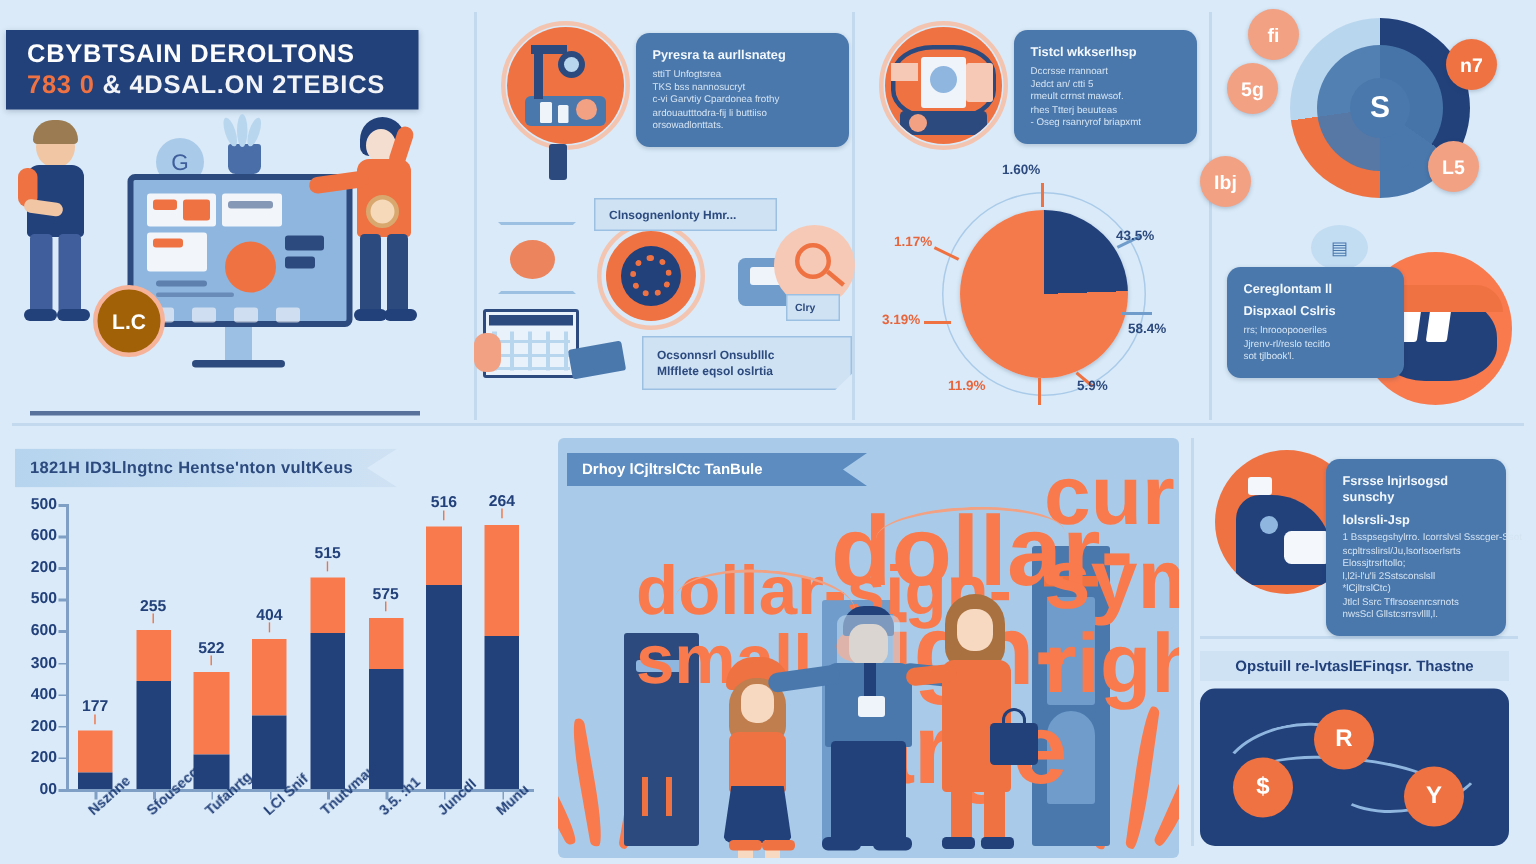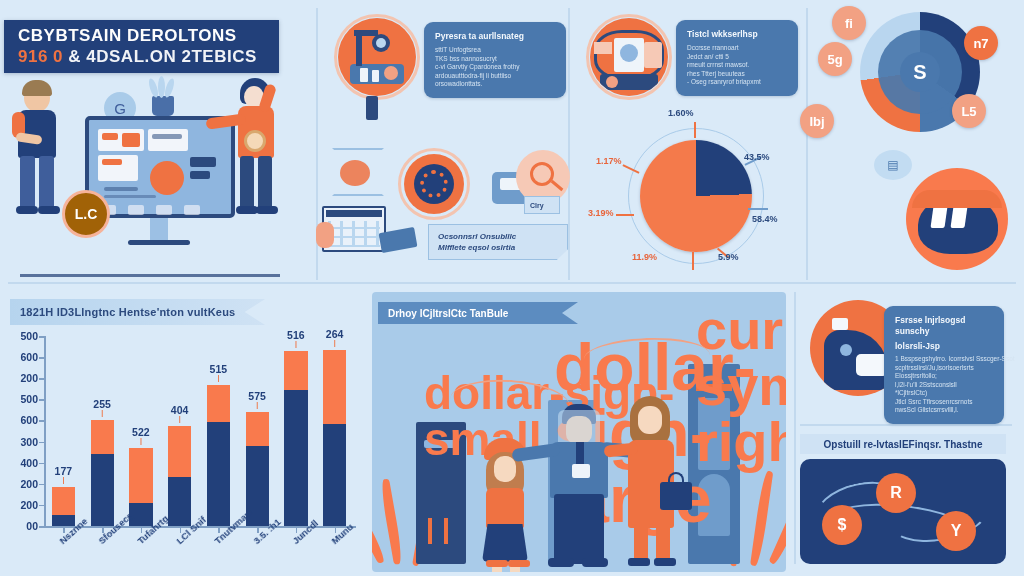--- a/index.html
+++ b/index.html
@@ -276,21 +276,21 @@
   <div class="divider-v" style="left:316px; top:8px; height:272px;"></div>
   <div class="divider-v" style="left:568px; top:8px; height:272px;"></div>
   <div class="divider-v" style="left:806px; top:8px; height:272px;"></div>
   <div class="divider-h" style="left:8px; top:282px; width:1008px;"></div>
   <div class="divider-h" style="left:800px; top:424px; width:212px;"></div>
   <div class="divider-v" style="left:794px; top:292px; height:272px;"></div>
 
   <div class="title-bar">
     <div class="title-l1">CBYBTSAIN DEROLTONS</div>
     <div class="title-l2">
-      <span class="num">916 0</span>
+      <span class="num">783 0</span>
       <span>&amp; 4DSAL.ON 2TEBICS</span>
     </div>
   </div>
 
   <div class="illus-left panel">
 
     <div class="cloud-icon">G</div>
 
     <div class="plant-pot"></div>
     <div class="plant-leaf" style="left:150px; top:0px; width:7px;height:20px; transform:rotate(-18deg);"></div>
@@ -403,36 +403,37 @@
   <div class="orbit-badge pale" style="left:800px; top:104px;">Ibj</div>
 
   <div style="position:absolute;left:332px;top:148px;width:52px;height:48px;border:2px solid #9bc0e2;clip-path:polygon(0 0,100% 0,52% 50%,100% 100%,0 100%,48% 50%);"></div>
   <div style="position:absolute;left:340px;top:160px;width:30px;height:26px;border-radius:50%;background:#ef7242;opacity:.85;"></div>
 
   <div class="circle-ring" style="left:398px; top:148px; width:72px; height:72px; border-color:#f3c4b0;"></div>
   <div style="position:absolute;left:404px;top:154px;width:60px;height:60px;border-radius:50%;background:#ef7242;"></div>
   <div style="position:absolute;left:414px;top:164px;width:40px;height:40px;border-radius:50%;background:#22407a;"></div>
   <div style="position:absolute;left:420px;top:170px;width:28px;height:28px;border-radius:50%;border:4px dotted #ef7242;"></div>
 
+  <div class="callout" style="left:396px; top:132px; width:122px; height:22px; display:flex; align-items:center;">Clnsognenlonty Hmr...</div>
 
   <div style="position:absolute;left:492px;top:172px;width:48px;height:32px;background:#6f9ccb;border-radius:5px 14px 5px 5px;"></div>
   <div style="position:absolute;left:500px;top:178px;width:26px;height:12px;background:#eef4fa;border-radius:2px;"></div>
   <div class="circle-illus" style="left:516px; top:150px; width:54px; height:54px; background:#f6c9b6;">
     <div style="position:absolute;left:14px;top:12px;width:24px;height:24px;border:3px solid #ef7242;border-radius:50%;"></div>
     <div style="position:absolute;left:34px;top:34px;width:14px;height:3px;background:#ef7242;transform:rotate(40deg);"></div>
   </div>
   <div class="callout" style="left:524px; top:196px; width:36px; height:18px; padding:3px 5px; font-size:7px;">Clry</div>
 
   <div style="position:absolute;left:322px;top:206px;width:64px;height:46px;background:#e9f1fa;border:2px solid #2c4a7e;border-radius:2px;"></div>
   <div style="position:absolute;left:326px;top:210px;width:56px;height:7px;background:#2c4a7e;"></div>
   <div style="position:absolute;left:328px;top:221px;width:52px;height:26px;background:repeating-linear-gradient(90deg,#b9d6ef 0 3px,transparent 3px 12px),repeating-linear-gradient(0deg,#b9d6ef 0 2px,transparent 2px 9px);"></div>
   <div style="position:absolute;left:380px;top:230px;width:36px;height:20px;background:#4a78ad;border-radius:2px;transform:rotate(-10deg);"></div>
   <div style="position:absolute;left:316px;top:222px;width:18px;height:26px;background:#f2a183;border-radius:8px;"></div>
 
-  <div class="callout" style="left:428px; top:224px; width:140px; height:36px; clip-path:polygon(0 0,100% 0,100% 70%,92% 100%,0 100%); white-space:pre-line;font-style:italic;">Ocsonnsrl Onsublllc
+  <div class="callout" style="left:428px; top:224px; width:140px; height:36px; clip-path:polygon(0 0,100% 0,100% 70%,92% 100%,0 100%); white-space:pre-line;">Ocsonnsrl Onsublllc
 Mlfflete eqsol oslrtia</div>
 
   <div class="pie-wrap">
     <div class="pie"></div>
   </div>
 
   <div style="position:absolute;left:628px;top:128px;width:136px;height:136px;border-radius:50%;border:1.5px solid #a9cbe9;"></div>
 
   <div class="pie-tick" style="left:694px;top:122px;width:2px;height:16px;"></div>
   <div class="pie-lbl nv" style="left:668px; top:108px;">1.60%</div>
@@ -455,20 +456,27 @@
   <div class="pie-tick" style="left:622px;top:168px;width:18px;height:2px;transform:rotate(26deg);"></div>
   <div class="pie-lbl or" style="left:596px; top:156px;">1.17%</div>
 
   <div style="position:absolute;left:874px;top:150px;width:38px;height:30px;border-radius:50%;background:#c2dcf2;display:flex;align-items:center;justify-content:center;color:#4a78ad;font-size:12px;">▤</div>
   <div class="helmet-ring" style="left:906px; top:168px; width:102px; height:102px;"></div>
   <div class="helmet-body" style="left:918px; top:196px; width:80px; height:58px;"></div>
   <div style="position:absolute;left:932px;top:206px;width:14px;height:22px;background:#fff;border-radius:2px;transform:skewX(-8deg);"></div>
   <div style="position:absolute;left:952px;top:206px;width:14px;height:22px;background:#fff;border-radius:2px;transform:skewX(-8deg);"></div>
   <div style="position:absolute;left:912px;top:190px;width:90px;height:18px;background:#ef7242;border-radius:40px 40px 0 0;"></div>
 
+  <div class="info-card" style="left:818px; top:178px; width:118px; background:#4a78ad;">
+    <div class="ic-title">Cereglontam ll</div>
+    <div class="ic-title" style="font-weight:600;">Dispxaol Cslris</div>
+    <div class="ic-line">rrs; lnrooopooeriles</div>
+    <div class="ic-line">Jjrenv-rl/reslo  tecitlo</div>
+    <div class="ic-line">sot tjlbook'l.</div>
+  </div>
 
   <div class="chart-panel">
     <div class="chart-banner">1821H ID3Llngtnc Hentse'nton vultKeus</div>
     <div class="axis-y"></div>
     <div class="axis-x"></div>
     <div class="chart-area" id="bars-host">
         <div class="bar-col" style="left: 7.75px; width: 23.25px; height: 39.4074px;">
           <div class="bar-top" style="top: 0px; height: 71.4286%; background: rgb(249, 122, 77);"></div>
           <div class="bar-bot" style="height: 28.5714%; background: rgb(34, 64, 122);"></div>
         </div>

